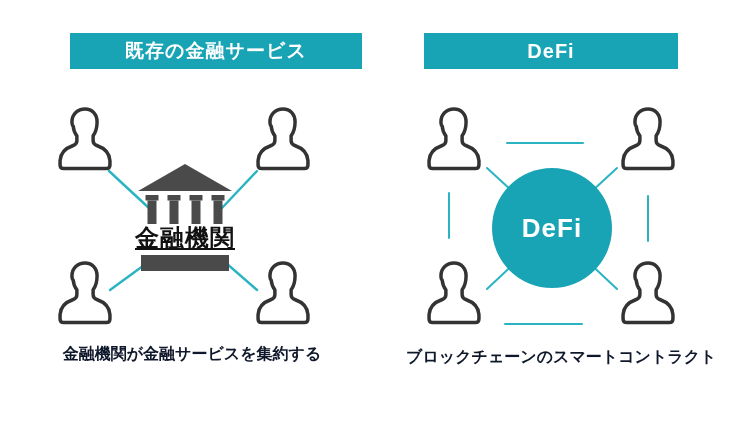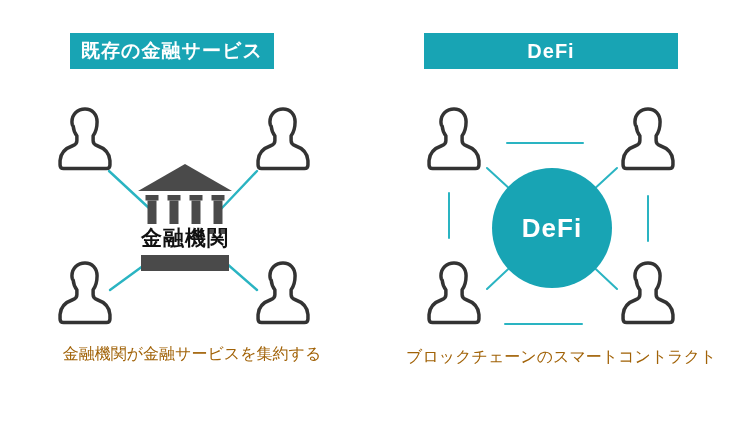--- a/index.html
+++ b/index.html
@@ -6,37 +6,38 @@
   .canvas{
     position:relative;width:750px;height:422px;background:#ffffff;overflow:hidden;
     font-family:"Liberation Sans","DejaVu Sans",sans-serif;
   }
   .lines-overlay{position:absolute;left:0;top:0;width:750px;height:422px;z-index:1;}
   .banner{
     position:absolute;z-index:3;background:#18a4b4;color:#ffffff;
     display:flex;align-items:center;justify-content:center;
     font-weight:bold;letter-spacing:1px;
   }
-  .banner.left{left:70px;top:33px;width:204px;height:36px;font-size:19px;}
+  .banner.left{left:70px;top:33px;width:292px;height:36px;font-size:19px;}
   .banner.right{left:424px;top:33px;width:254px;height:36px;font-size:20px;}
   .person{position:absolute;width:58px;height:73px;z-index:2;}
   .bank{position:absolute;left:138px;top:164px;width:94px;height:110px;z-index:2;}
   .bank svg{position:absolute;left:0;top:0;}
   .bank-label{
     position:absolute;left:-6px;top:60px;width:106px;height:28px;z-index:3;
     display:flex;align-items:center;justify-content:center;
-    font-size:21px;font-weight:bold;color:#111111;letter-spacing:1px;white-space:nowrap;
+    font-size:24px;font-weight:bold;color:#111111;letter-spacing:1px;white-space:nowrap;
     background:#ffffff;
+    text-decoration:underline;
   }
   .defi-circle{
     position:absolute;left:492px;top:168px;width:120px;height:120px;border-radius:50%;
     background:#18a4b4;z-index:2;display:flex;align-items:center;justify-content:center;
     color:#ffffff;font-size:26px;font-weight:bold;letter-spacing:1px;
   }
-  .caption{position:absolute;z-index:3;color:#a16207;font-size:16px;font-weight:normal;}
+  .caption{position:absolute;z-index:3;color:#0f172a;font-size:16px;font-weight:bold;}
   .caption.left{left:32px;top:344px;width:320px;text-align:center;}
   .caption.right{left:406px;top:346px;width:322px;text-align:left;line-height:21px;}
 </style>
 </head>
 <body>
 
 <div class="canvas">
 
   <svg width="0" height="0" style="position:absolute" aria-hidden="true">
     <defs>

